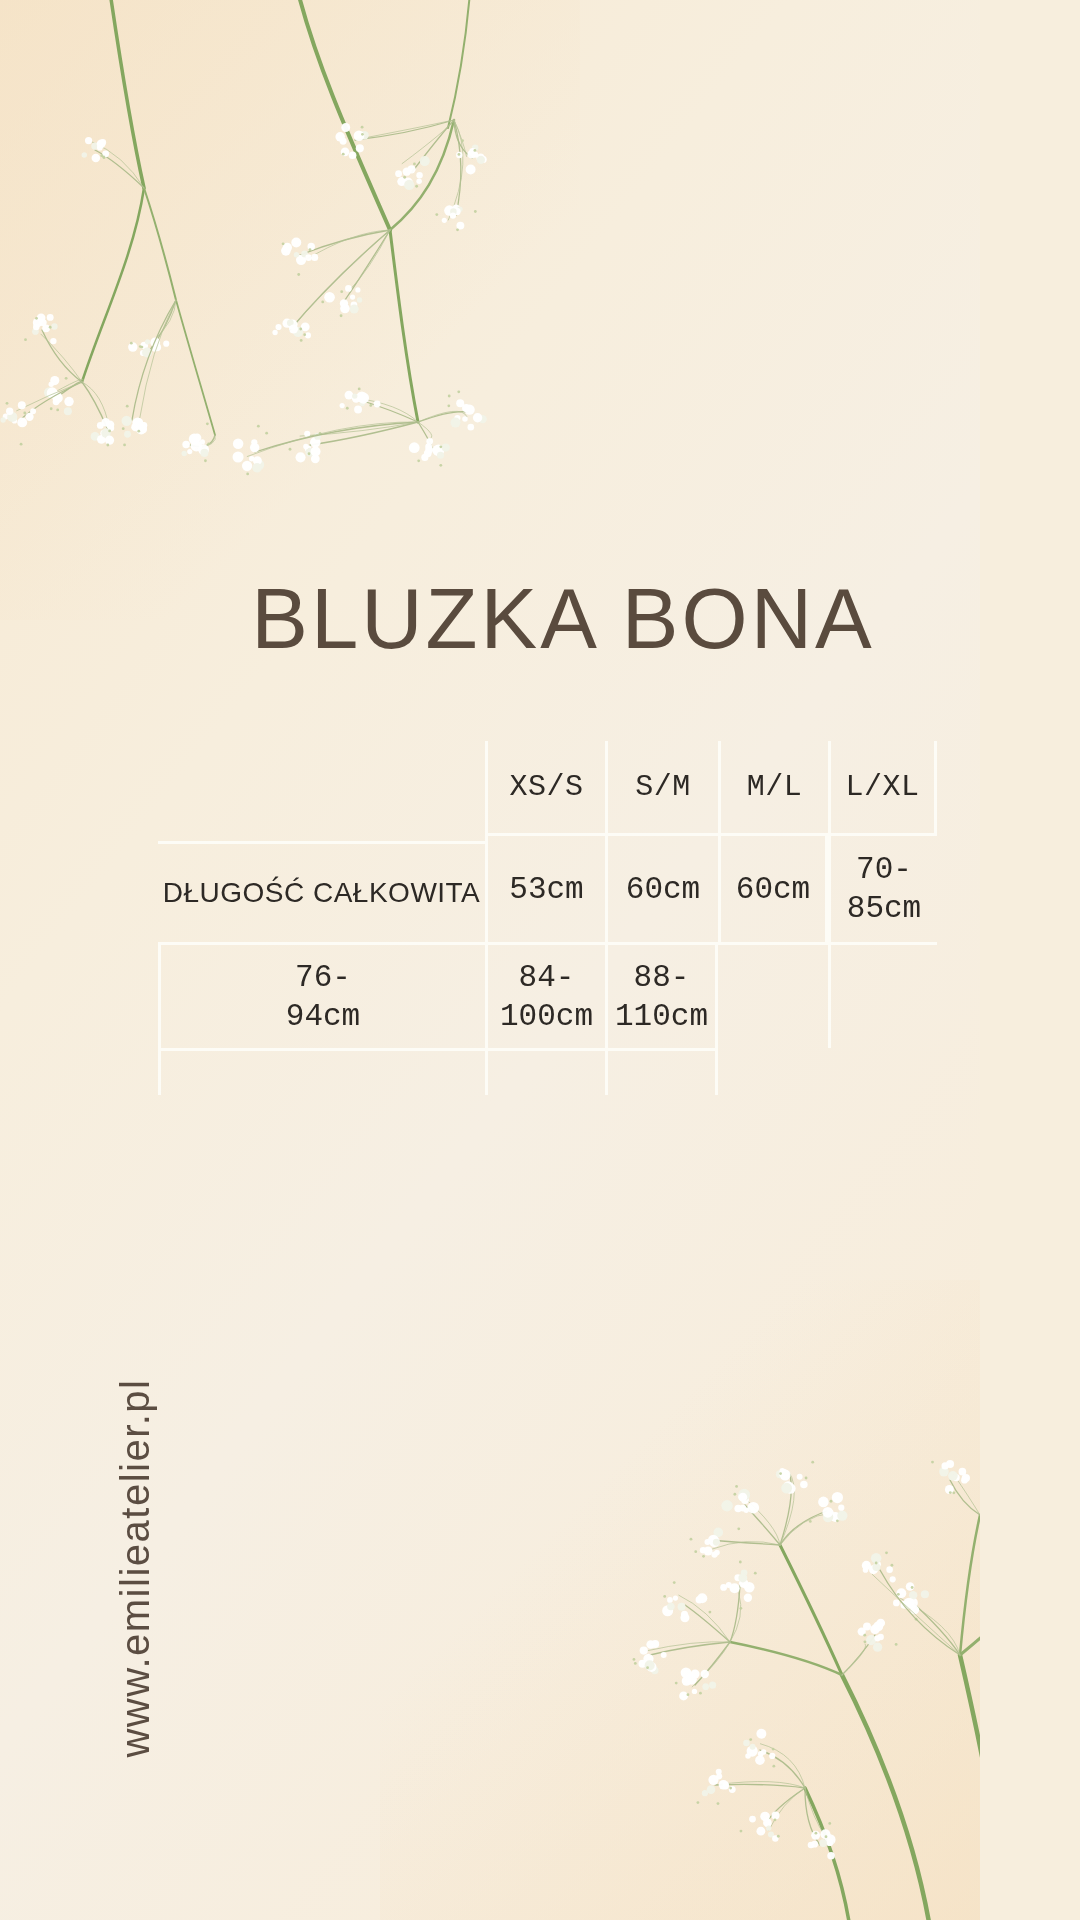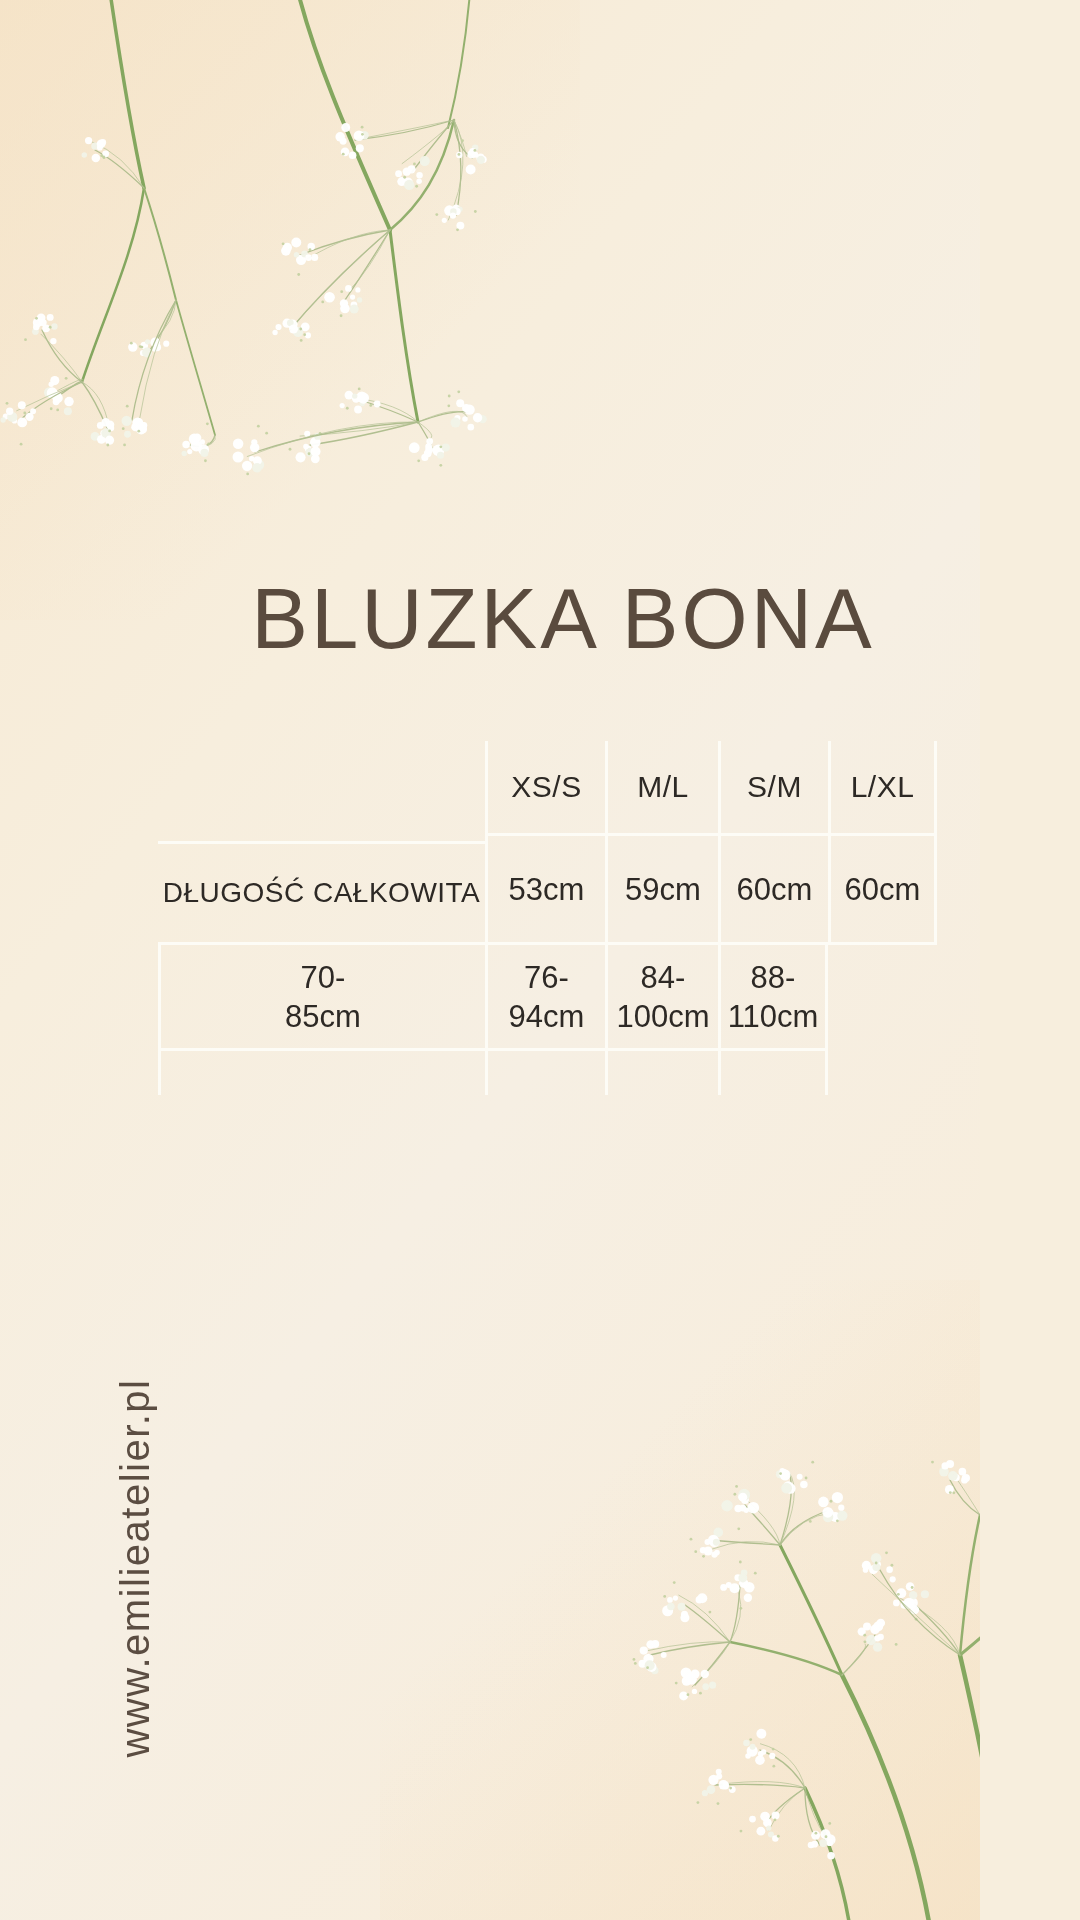--- a/index.html
+++ b/index.html
@@ -31,21 +31,21 @@
   }
 
   .size-table{
     position:absolute;left:158px;top:741px;
     display:grid;
     grid-template-columns:327px 120px 113px 110px 109px;
     grid-template-rows:92px 109px 106px 47px;
     color:var(--txt);
   }
   .st-cell{display:flex;flex-direction:column;align-items:center;justify-content:center;box-sizing:border-box;}
-  .col-b{border-left:3px solid var(--line);}
+  .col-b{border-left:3px solid var(--line);font-family:Liberation Mono, monospace;}
   .col-r{border-right:3px solid var(--line);}
   .row-b{border-top:3px solid var(--line);}
   .st-head{font-size:30px;letter-spacing:0.5px;}
   .st-label{font-size:28px;letter-spacing:0.5px;white-space:nowrap;margin-top:8px;}
   .st-value{font-size:31px;line-height:39px;text-align:left;}
 
   .site-url{
     position:absolute;left:-95px;top:1546px;width:460px;height:44px;
     line-height:44px;text-align:center;
     transform:rotate(-90deg);
@@ -656,27 +656,26 @@
       <circle cx="284.7568494261694" cy="215.13342882793341" r="1.4" fill="#c2d0a0" opacity="0.9"></circle>
       <circle cx="316.1422727430336" cy="224.4322293357693" r="1.4" fill="#c2d0a0" opacity="0.9"></circle>
     </svg>
 
   <div class="page-title">BLUZKA BONA</div>
 
   <div class="size-table">
 
     <div class="st-cell"></div>
     <div class="st-cell col-b st-head">XS/S</div>
+    <div class="st-cell col-b st-head">S/M</div>
     <div class="st-cell col-b st-head">M/L</div>
-    <div class="st-cell col-b st-head">S/M</div>
     <div class="st-cell col-b col-r st-head">L/XL</div>
 
     <div class="st-cell row-b st-label">DŁUGOŚĆ CAŁKOWITA</div>
     <div class="st-cell row-b col-b st-value">53cm</div>
-    <div class="st-cell row-b col-b st-value">59cm</div>
     <div class="st-cell row-b col-b st-value">60cm</div>
     <div class="st-cell row-b col-b col-r st-value">60cm</div>
 
     <div class="st-cell row-b col-b st-value">
       <span>70-</span>
       <span>85cm</span>
     </div>
     <div class="st-cell row-b col-b st-value">
       <span>76-</span>
       <span>94cm</span>

